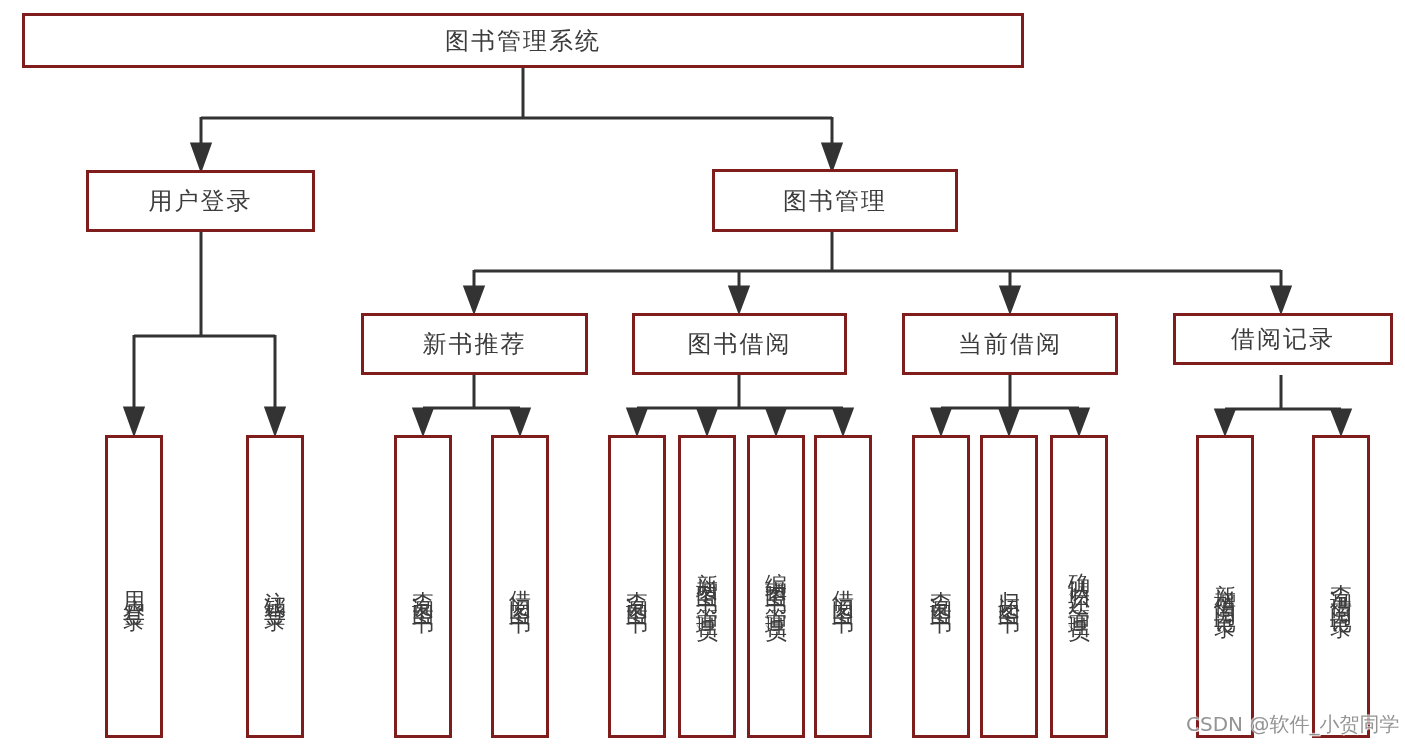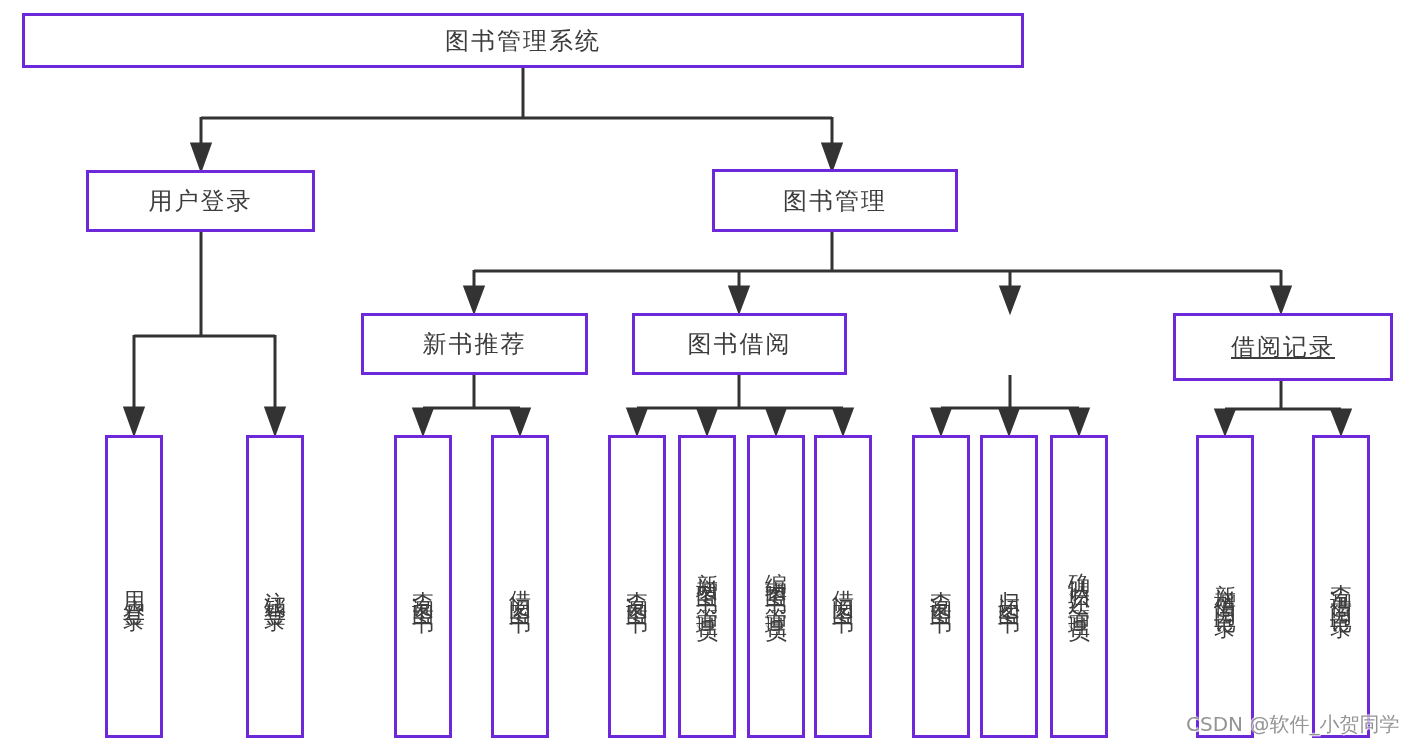--- a/index.html
+++ b/index.html
@@ -8,21 +8,21 @@
     width:1405px;height:747px;
     background:#ffffff;
     font-family:"DejaVu Sans","Liberation Sans",sans-serif;
     overflow:hidden;
   }
   #connectors{position:absolute;left:0;top:0;z-index:1;}
   .box{
     position:absolute;
     box-sizing:border-box;
     background:#ffffff;
-    border:3px solid #6d28d9;
+    border:3px solid #7f1d1d;
     color:#3c3c3c;
     display:flex;align-items:center;justify-content:center;
     z-index:2;
   }
   .hlabel{font-size:24px;letter-spacing:2px;white-space:nowrap;}
   .leaf .vtext{
     writing-mode:vertical-rl;
     text-orientation:mixed;
     font-size:22px;
     letter-spacing:7px;
@@ -31,21 +31,21 @@
   }
   
   #node-root{left:22px;top:13px;width:1002px;height:55px;}
   
   #node-l2-0{left:86px;top:170px;width:229px;height:62px;}
   #node-l2-1{left:712px;top:169px;width:246px;height:63px;}
   
   #node-l3-0{left:361px;top:313px;width:227px;height:62px;}
   #node-l3-1{left:632px;top:313px;width:215px;height:62px;justify-content:center;}
   #node-l3-2{left:902px;top:313px;width:216px;height:62px;}
-  #node-l3-3{left:1173px;top:313px;width:220px;height:68px;text-decoration:underline;}
+  #node-l3-3{left:1173px;top:313px;width:220px;height:52px;}
   
   .leaf{width:58px;height:303px;top:435px;}
   #node-leaf-0{left:105px;}
   #node-leaf-1{left:246px;}
   #node-leaf-2{left:394px;}
   #node-leaf-3{left:491px;}
   #node-leaf-4{left:608px;}
   #node-leaf-5{left:678px;}
   #node-leaf-6{left:747px;}
   #node-leaf-7{left:814px;}
@@ -143,20 +143,23 @@
   <div class="box" id="node-l2-1">
     <span class="hlabel">图书管理</span>
   </div>
 
   <div class="box" id="node-l3-0">
     <span class="hlabel">新书推荐</span>
   </div>
   <div class="box" id="node-l3-1">
     <span class="hlabel">图书借阅</span>
   </div>
+  <div class="box" id="node-l3-2">
+    <span class="hlabel">当前借阅</span>
+  </div>
   <div class="box" id="node-l3-3">
     <span class="hlabel">借阅记录</span>
   </div>
 
   <div class="box leaf" id="node-leaf-0">
     <span class="vtext">用户登录</span>
   </div>
   <div class="box leaf" id="node-leaf-1">
     <span class="vtext">注销登录</span>
   </div>

